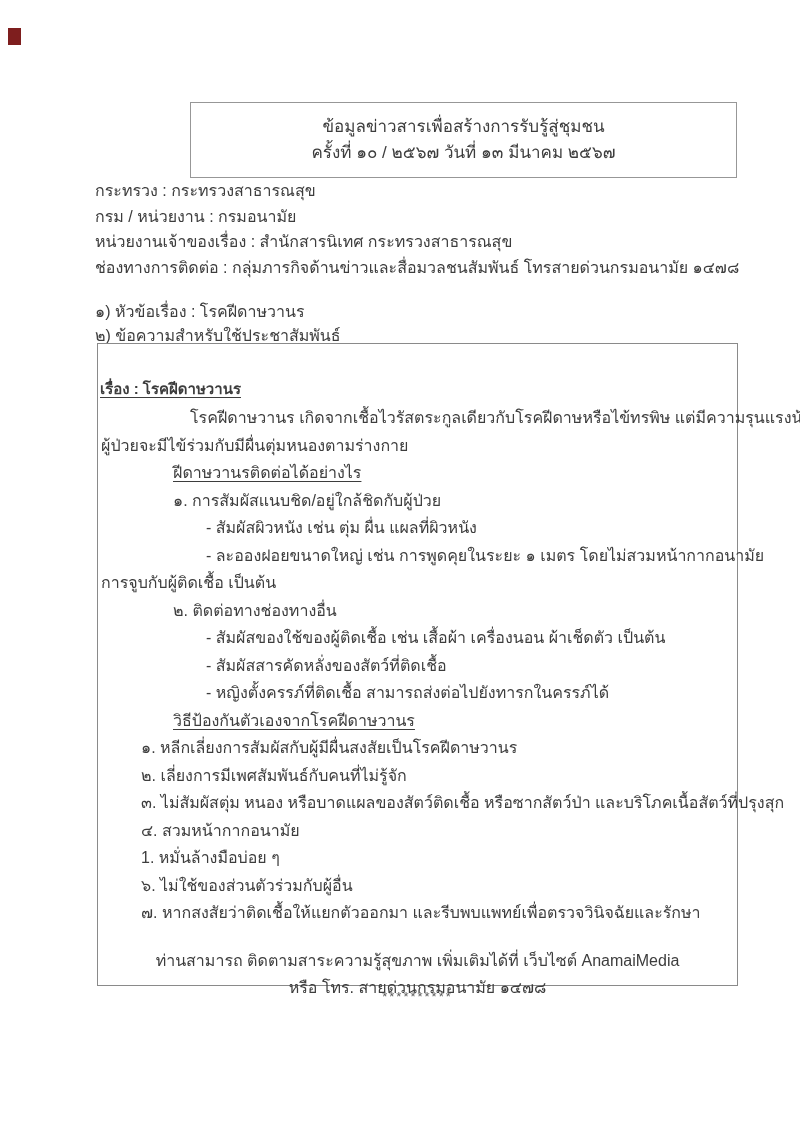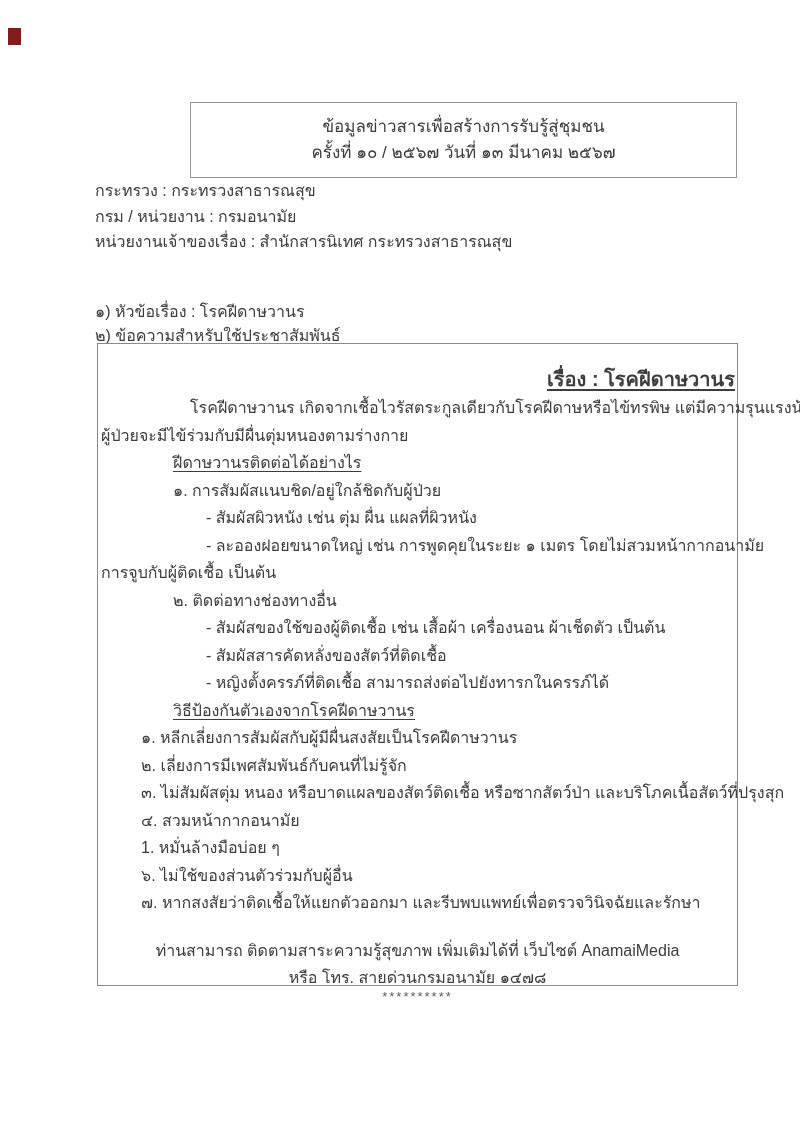--- a/index.html
+++ b/index.html
@@ -32,23 +32,23 @@
     width:660px; font-size:16px; line-height:24px;
   }
   .content-box {
     position:absolute; left:97px; top:343px;
     width:641px; height:643px;
     border:1px solid #8a8a8a;
     font-size:16px;
     padding:0 2px;
   }
   .box-title {
-    text-align:right; font-weight:bold;
+    text-align:left; font-weight:bold;
     text-decoration:underline; text-underline-offset:3px;
-    font-size:20px; line-height:30px; margin-top:20px;
+    font-size:15px; line-height:30px; margin-top:30px;
   }
   .line { line-height:27.5px; white-space:nowrap; }
   .ind-para { padding-left:90px; }
   .ind-0 { padding-left:1px; }
   .ind-1 { padding-left:73px; }
   .ind-2 { padding-left:106px; }
   .ind-3 { padding-left:41px; }
   .u { text-decoration:underline; text-underline-offset:3px; }
   .box-footer { text-align:center; line-height:27.5px; margin-top:20px; }
   .end-mark {
@@ -64,20 +64,21 @@
 
 <div class="header-box">
   <div>ข้อมูลข่าวสารเพื่อสร้างการรับรู้สู่ชุมชน</div>
   <div>ครั้งที่ ๑๐ / ๒๕๖๗ วันที่ ๑๓ มีนาคม ๒๕๖๗</div>
 </div>
 
 <div class="meta">
   <div><b>กระทรวง :</b><span> กระทรวงสาธารณสุข</span></div>
   <div><b>กรม / หน่วยงาน :</b><span> กรมอนามัย</span></div>
   <div><b>หน่วยงานเจ้าของเรื่อง :</b><span> สำนักสารนิเทศ กระทรวงสาธารณสุข</span></div>
+  <div><b>ช่องทางการติดต่อ :</b><span> กลุ่มภารกิจด้านข่าวและสื่อมวลชนสัมพันธ์ โทรสายด่วนกรมอนามัย ๑๔๗๘</span></div>
 </div>
 
 <div class="topics">
   <div>๑) หัวข้อเรื่อง : โรคฝีดาษวานร</div>
   <div>๒) ข้อความสำหรับใช้ประชาสัมพันธ์</div>
 </div>
 
 <div class="content-box">
   <div class="box-title">เรื่อง : โรคฝีดาษวานร</div>
   <div class="line ind-para">โรคฝีดาษวานร เกิดจากเชื้อไวรัสตระกูลเดียวกับโรคฝีดาษหรือไข้ทรพิษ แต่มีความรุนแรงน้อยกว่า</div>

